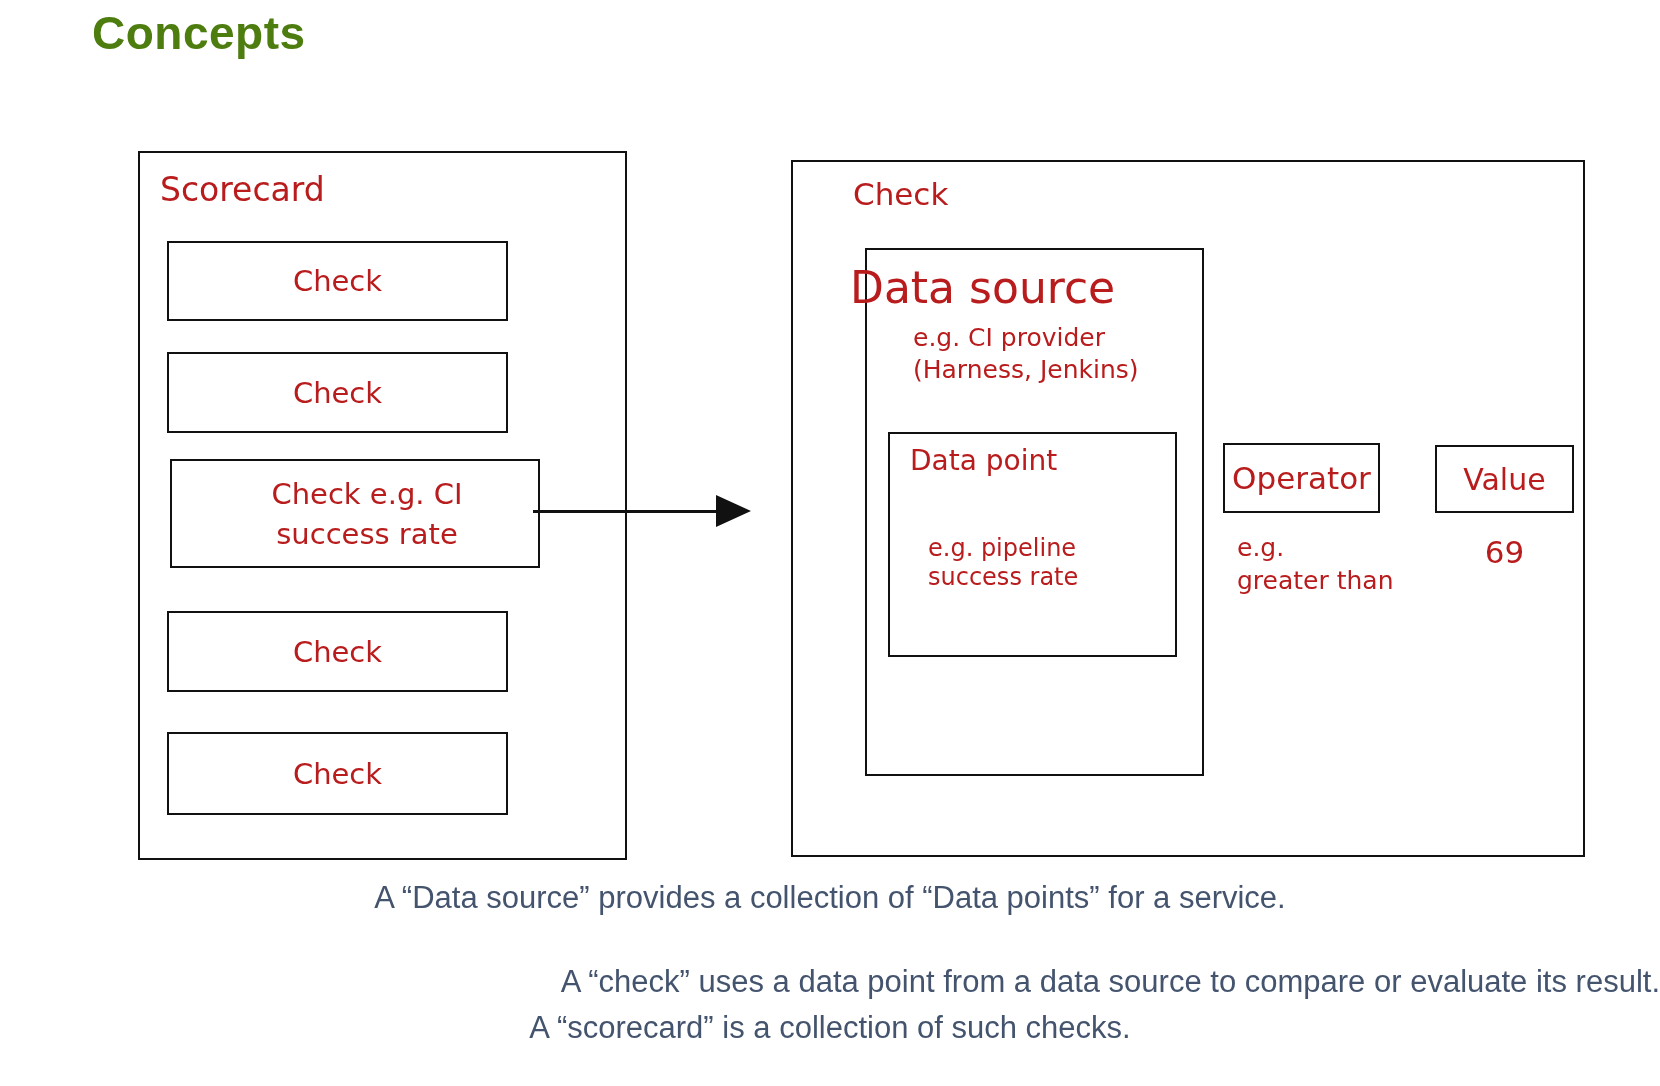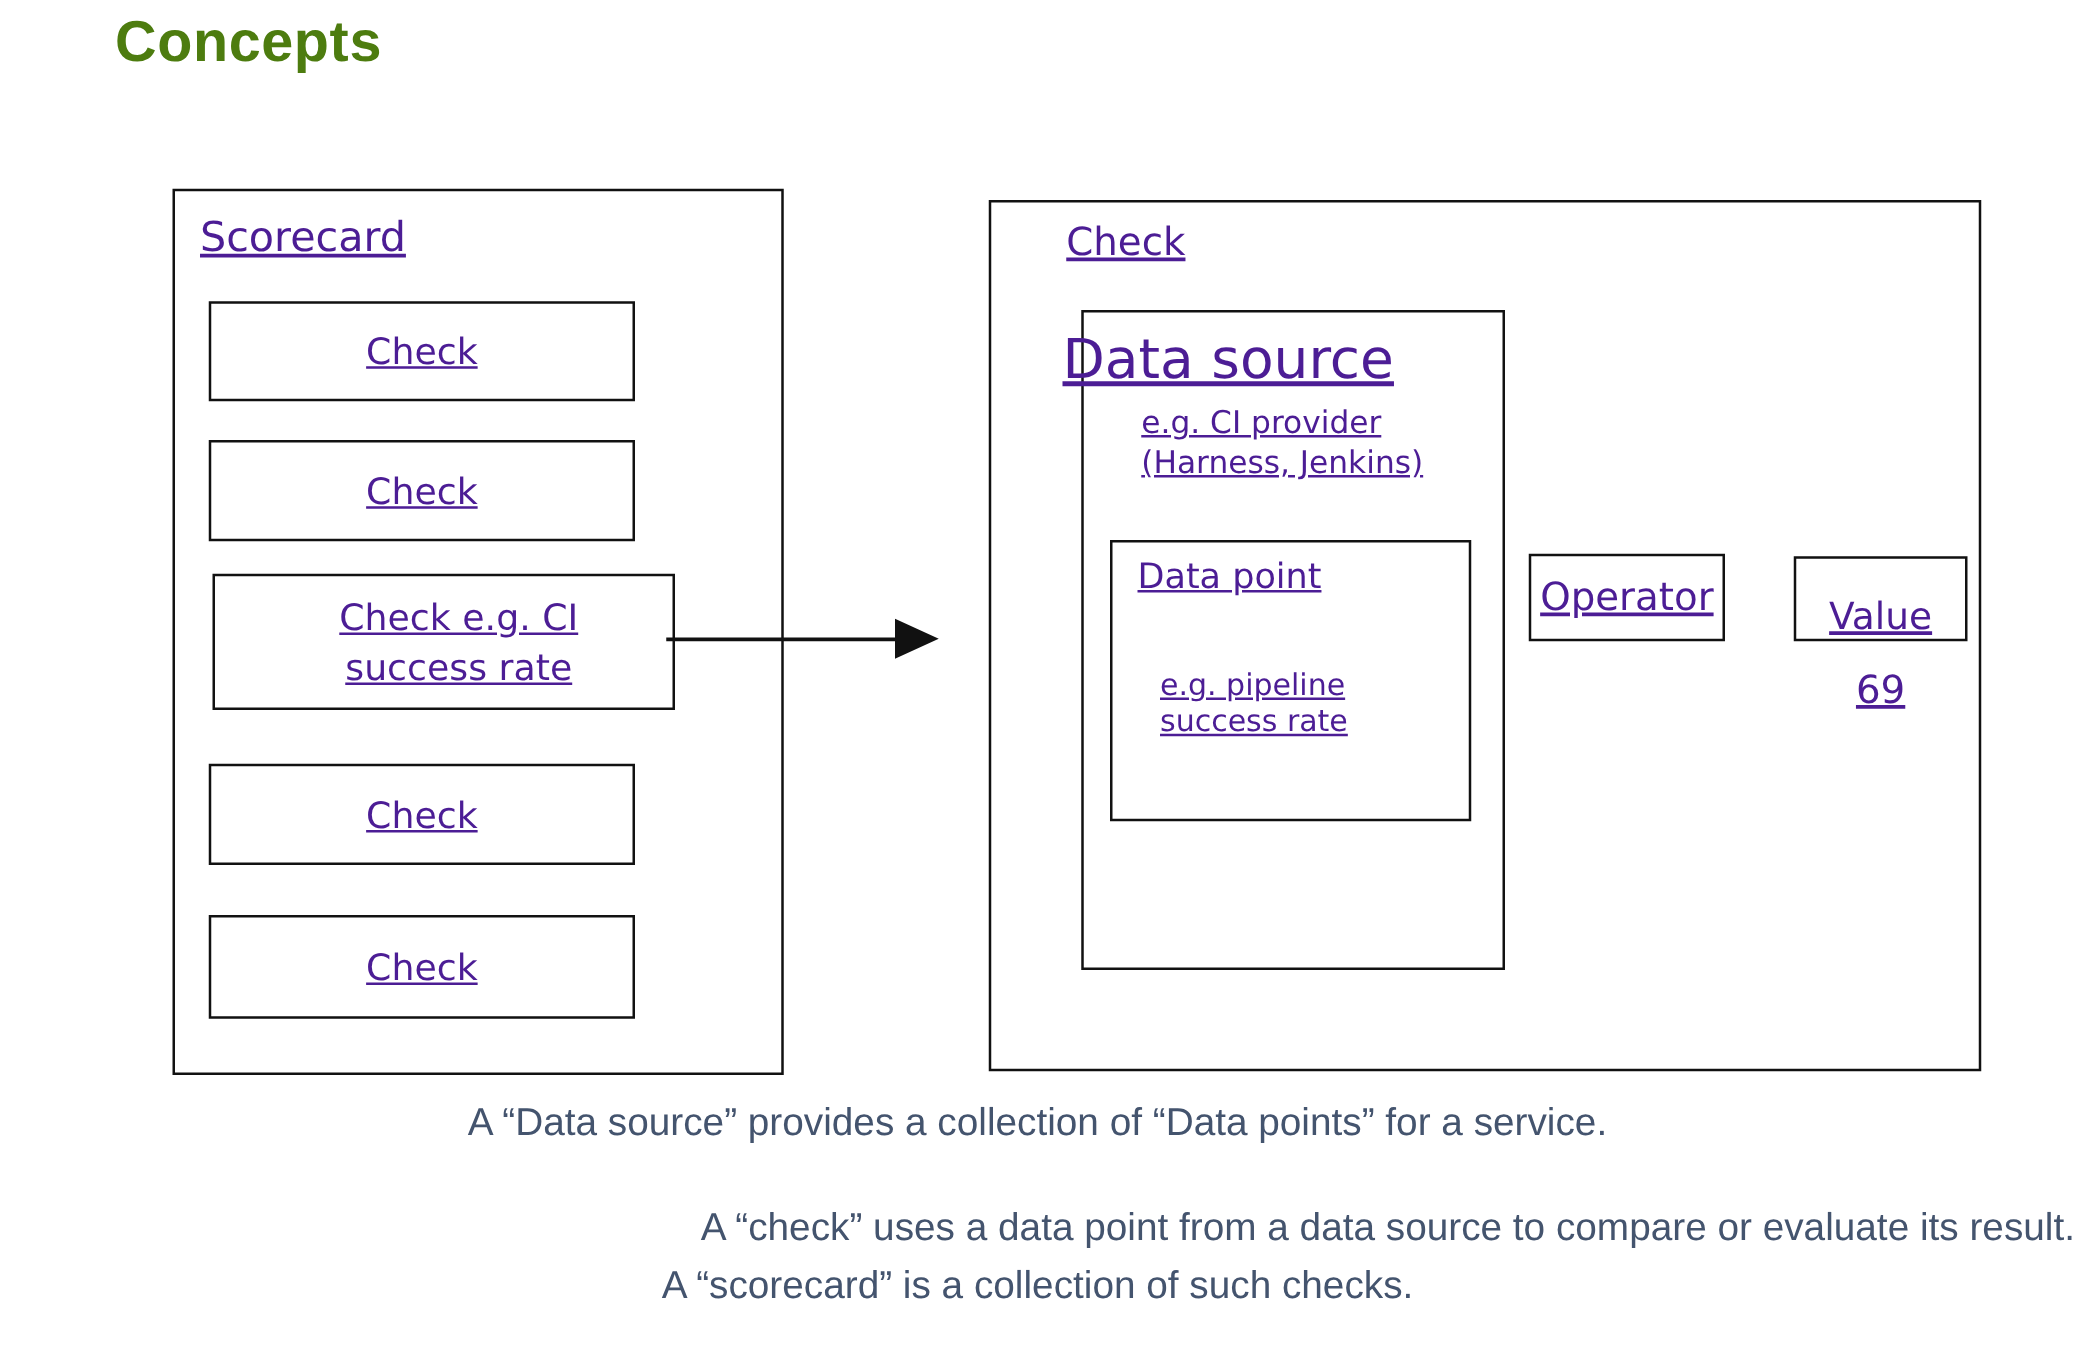--- a/index.html
+++ b/index.html
@@ -20,21 +20,21 @@
     font-size: 46px;
     letter-spacing: 0.5px;
     color: #4d7c0f;
   }
   .box {
     position: absolute;
     box-sizing: border-box;
     border: 2.5px solid #111111;
     background: #ffffff;
   }
-  .hand { font-family: "DejaVu Sans", sans-serif; color: #4c1d95; text-decoration: underline; }
+  .hand { font-family: "DejaVu Sans", sans-serif; color: #b91c1c; }
   .label { position: absolute; white-space: pre-line; }
   .flexbox {
     display: flex;
     align-items: center;
     justify-content: center;
     text-align: center;
     white-space: pre-line;
   }
   .check-item { font-size: 29px; line-height: 40px; }
   .scorecard-label { left: 160px; top: 170px; font-size: 33px; }
@@ -119,22 +119,24 @@
 (Harness, Jenkins)</div>
 
   <div class="box" style="left:888px; top:432px; width:289px; height:225px;"></div>
   <div class="label hand dp-label">Data point</div>
   <div class="label hand dp-example">e.g. pipeline
 success rate</div>
 
   <div class="box flexbox hand" style="left:1223px; top:443px; width:157px; height:70px; font-size:31px;">
     <span>Operator</span>
   </div>
+  <div class="label hand op-example">e.g.
+greater than</div>
 
-  <div class="box flexbox hand" style="left:1435px; top:445px; width:139px; height:68px; font-size:30px;align-items:flex-end;">
+  <div class="box flexbox hand" style="left:1435px; top:445px; width:139px; height:68px; font-size:30px;">
     <span>Value</span>
   </div>
   <div class="label hand val-example">69</div>
 
   <div>
     <div class="caption-line cap1">A “Data source” provides a collection of “Data points” for a service.</div>
     <div class="caption-line cap2">A “check” uses a data point from a data source to compare or evaluate its result.</div>
     <div class="caption-line cap3">A “scorecard” is a collection of such checks.</div>
   </div>
 

